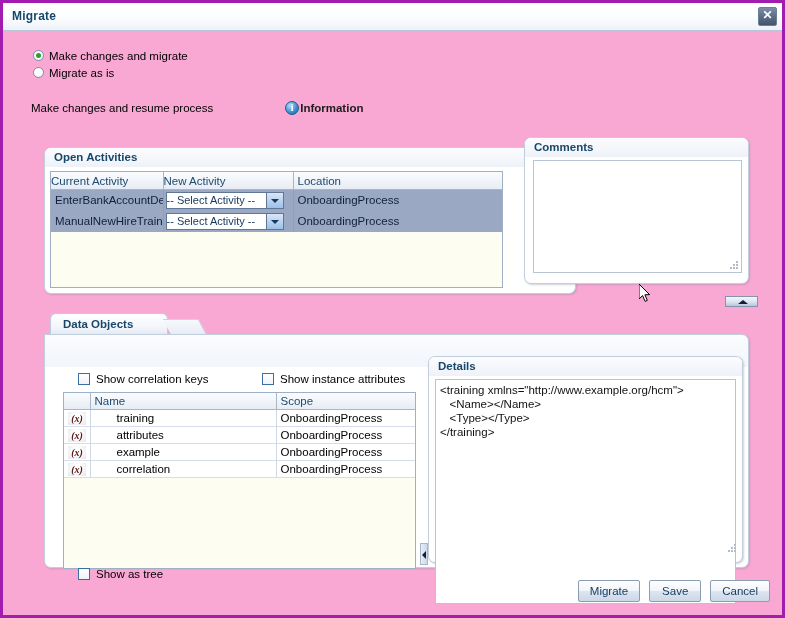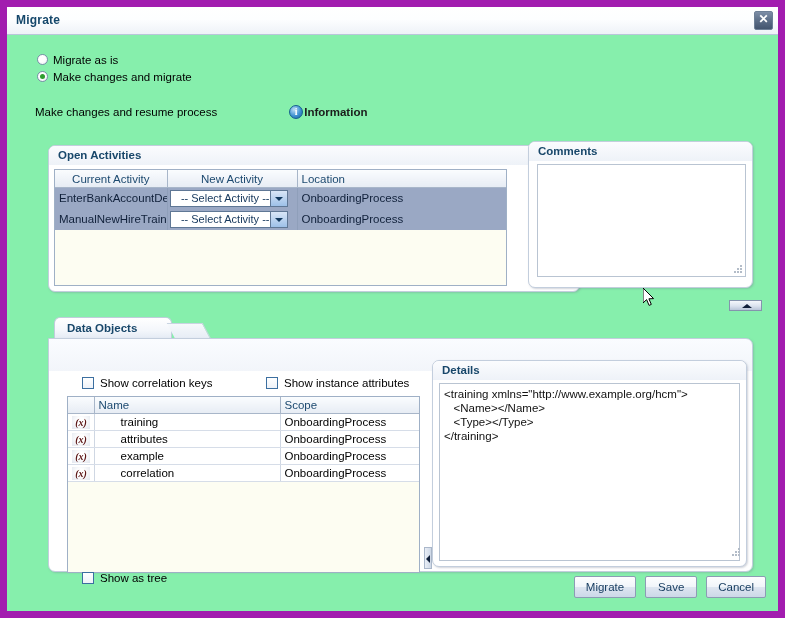--- a/index.html
+++ b/index.html
@@ -15,22 +15,22 @@
     color: #000;
     overflow: hidden;
   }
 
   
   #dialog {
     position: relative;
     width: 785px;
     height: 618px;
     box-sizing: border-box;
-    border: 7px solid #a21caf;
-    background: #86efac;
+    border: 3px solid #a21caf;
+    background: #f9a8d4;
   }
 
   
   .titlebar {
     position: relative;
     height: 27px;
     background: linear-gradient(to bottom, #ffffff 0%, #fdfeff 45%, #eef2f8 100%);
     border-bottom: 1px solid #b9c6da;
   }
   .titlebar .title {
@@ -150,21 +150,21 @@
     box-sizing: border-box;
   }
   .panel-title {
     font-size: 11.5px;
     font-weight: bold;
     color: #18476a;
   }
 
   
   #open-activities {
-    left: 41px; top: 138px;
+    left: 41px; top: 144px;
     width: 532px; height: 147px;
   }
   .oa-table-wrap {
     position: absolute;
     left: 5px; top: 23px;
     width: 453px; height: 117px;
     border: 1px solid #9fb0c6;
     background: #fdfdf2;
     box-sizing: border-box;
     overflow: hidden;
@@ -175,21 +175,21 @@
     table-layout: fixed;
   }
   table.grid th {
     height: 17px;
     background: linear-gradient(to bottom, #fafcfe 0%, #e7ecf4 100%);
     border-right: 1px solid #a8b6c9;
     border-bottom: 1px solid #a8b6c9;
     font-size: 11.5px;
     font-weight: normal;
     color: #1d4a70;
-    text-align: center;
+    text-align: left;
     padding: 0;
   }
   table.grid th.left { text-align: left; padding-left: 4px; }
   table.grid td {
     height: 21px;
     padding: 0 0 0 4px;
     font-size: 11.5px;
     border-right: 1px solid #8f9fba;
     white-space: nowrap;
     overflow: hidden;
@@ -208,21 +208,21 @@
     width: 118px;
     height: 17px;
     border: 1px solid #5f7characters;
     border: 1px solid #5f7795;
     background: #ffffff;
     box-sizing: border-box;
     cursor: pointer;
   }
   .select .sel-text {
     flex: 1 1 auto;
-    text-align: right;
+    text-align: left;
     font-size: 11px;
     color: #15375c;
     white-space: nowrap;
   }
   .select .sel-btn {
     flex: 0 0 auto;
     width: 16px; height: 15px;
     background: linear-gradient(to bottom, #d9e6f7 0%, #9dc0e8 100%);
     border-left: 1px solid #5f7795;
     position: relative;
@@ -402,21 +402,21 @@
   #details-panel .panel-head {
     height: 19px;
     border-radius: 6px 6px 0 0;
     background: linear-gradient(to bottom, #fbfcfe 0%, #eef2f8 100%);
     padding: 3px 0 0 9px;
     box-sizing: border-box;
   }
   .details-box {
     position: absolute;
     left: 6px; top: 22px;
-    width: 301px; height: 178px;
+    width: 301px; height: 225px;
     border: 1px solid #b9c4d2;
     background: #ffffff;
     box-sizing: border-box;
     padding: 3px 4px;
     font-size: 11.5px;
     color: #111;
     white-space: pre;
     line-height: 14px;
     overflow: hidden;
   }
@@ -468,26 +468,26 @@
 
   <div class="titlebar">
     <span class="title">Migrate</span>
     <div class="close-btn">
       <span class="x">✕</span>
     </div>
   </div>
 
   <div class="radio-group">
     <div class="radio-row">
+      <span class="radio checked"></span>
+      <span class="radio-label">Make changes and migrate</span>
+    </div>
+    <div class="radio-row">
       <span class="radio"></span>
       <span class="radio-label">Migrate as is</span>
-    </div>
-    <div class="radio-row">
-      <span class="radio checked"></span>
-      <span class="radio-label">Make changes and migrate</span>
     </div>
   </div>
 
   <div class="info-line">
     <span class="note">Make changes and resume process</span>
     <span class="info-icon"></span>
     <span class="info-label">Information</span>
   </div>
 
   <div class="panel" id="open-activities">

